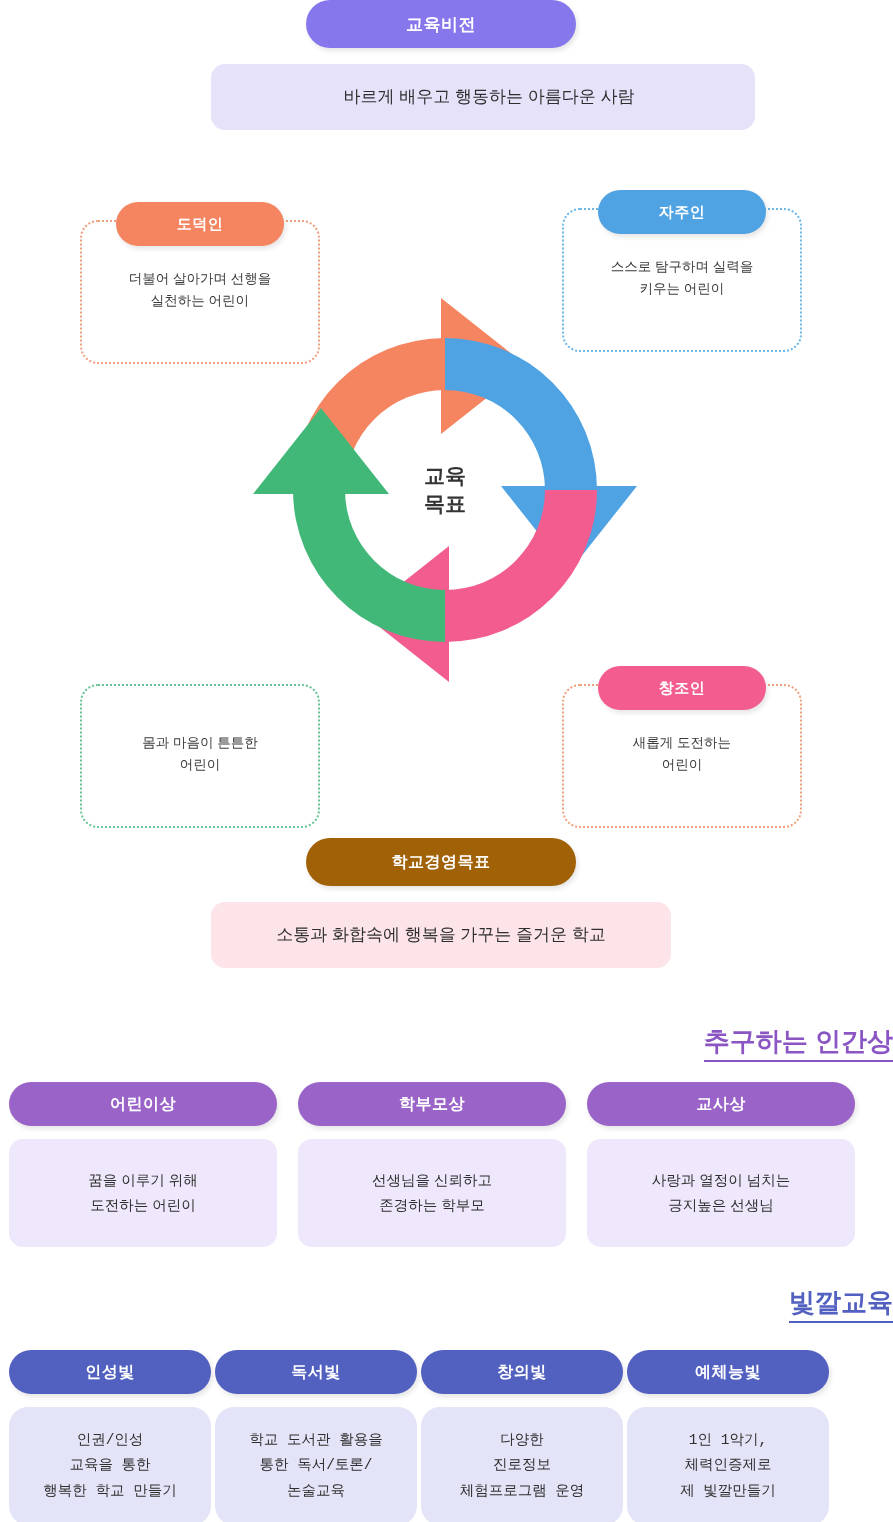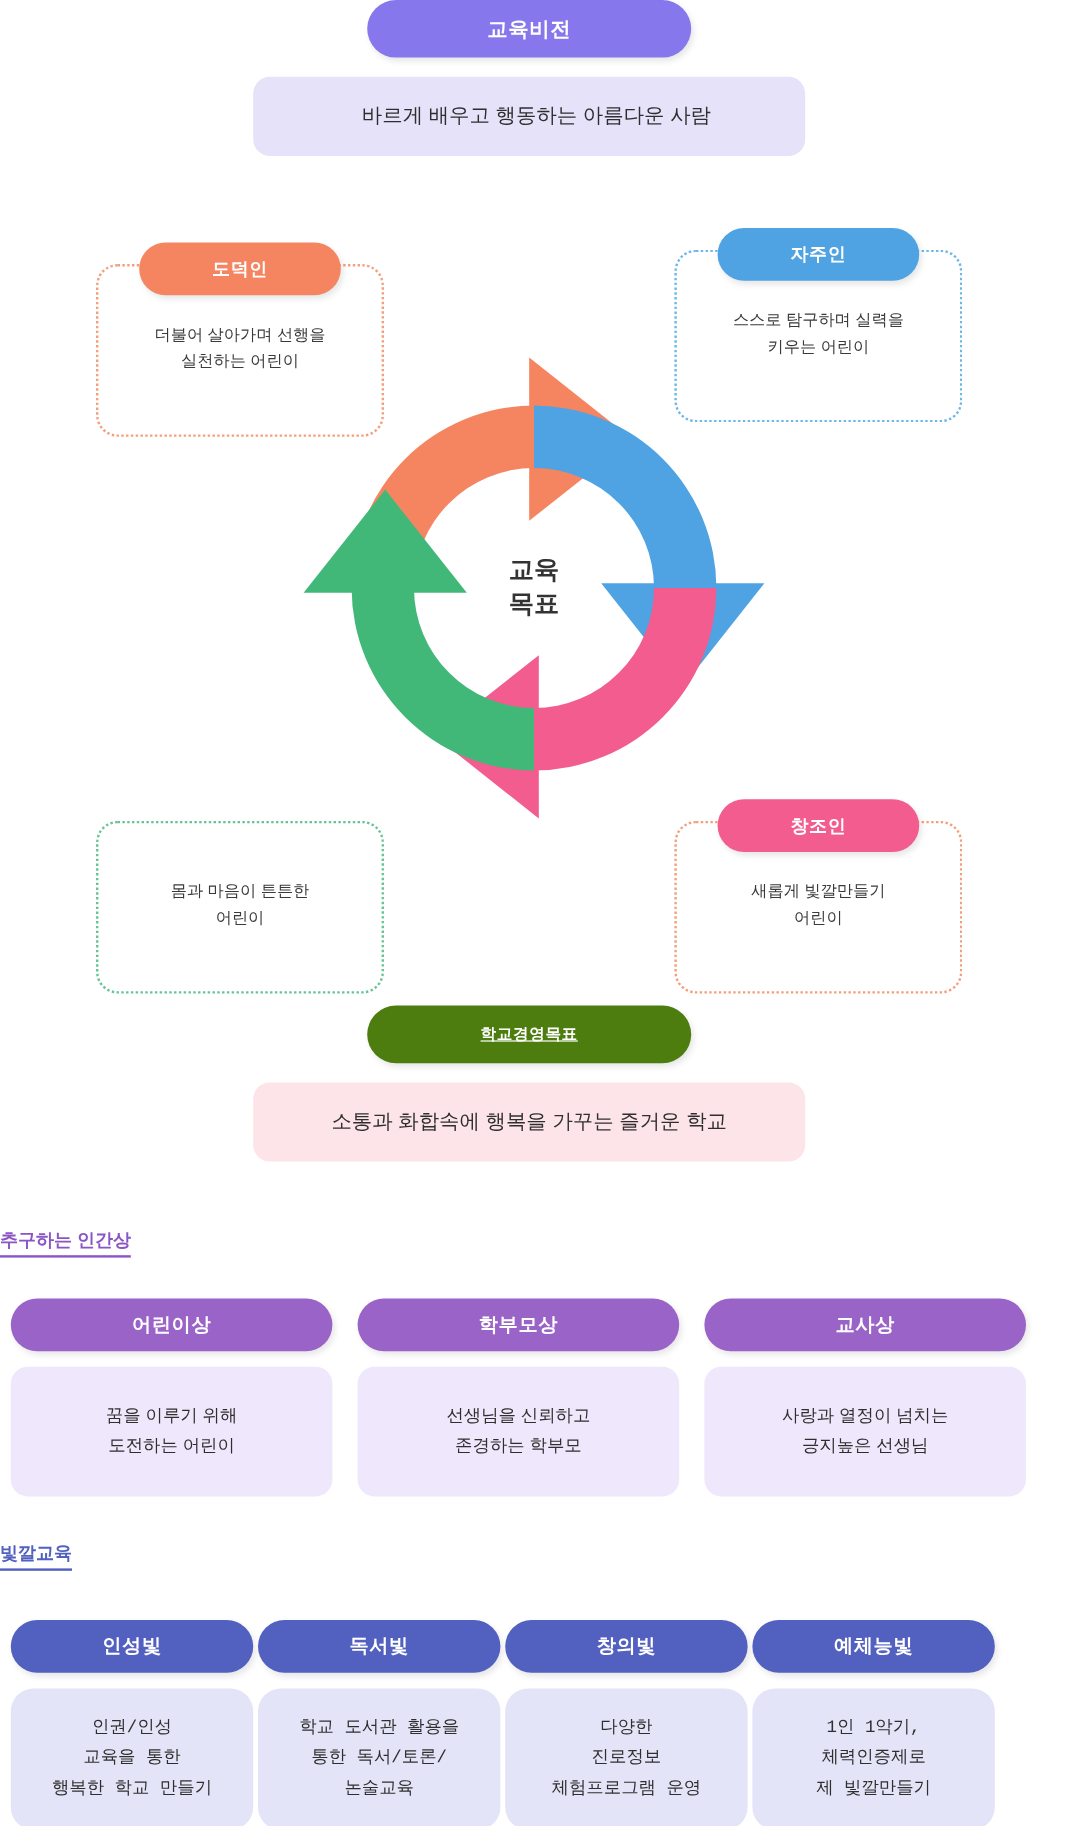--- a/index.html
+++ b/index.html
@@ -39,21 +39,21 @@
   #vision-pill {
     position: absolute;
     left: 306px; top: 0px;
     width: 270px; height: 48px;
     background: #8678ec;
     font-size: 17px;
   }
   #vision-panel {
     position: absolute;
     left: 211px; top: 64px;
-    width: 460px; height: 66px;
+    width: 544px; height: 66px;
     background: #e6e2fa;
     font-size: 17px;
     padding-left: 12px;
   }
 
   
   .quad-card {
     position: absolute;
     width: 240px; height: 144px;
     border-radius: 18px;
@@ -112,39 +112,38 @@
     font-weight: bold;
     color: #333333;
     line-height: 1.35;
   }
 
   
   #mgmt-pill {
     position: absolute;
     left: 306px; top: 838px;
     width: 270px; height: 48px;
-    background: #4d7c0f;
-    font-size: 13px;
-    text-decoration: underline;
+    background: #a16207;
+    font-size: 16px;
   }
   #mgmt-panel {
     position: absolute;
     left: 211px; top: 902px;
     width: 460px; height: 66px;
     background: #fce4e8;
     font-size: 17px;
     justify-content: center;
   }
 
   
   .section-title {
     position: absolute;
     left: 0; width: 100%;
-    text-align: left;
-    font-size: 15px;
+    text-align: right;
+    font-size: 26px;
     font-weight: bold;
   }
   .section-title span {
     border-bottom: 2px solid currentColor;
     padding-bottom: 4px;
   }
   #title-human { top: 1024px; color: #8b56c4; }
   #title-color { top: 1285px; color: #5260c0; }
 
   
@@ -213,21 +212,21 @@
     <div>몸과 마음이 튼튼한</div>
     <div>어린이</div>
   </div>
 </div>
 
 <div class="quad-card" id="card-create">
   <div class="pill quad-pill" id="pill-create">
     <span>창조인</span>
   </div>
   <div class="quad-body">
-    <div>새롭게 빛깔만들기</div>
+    <div>새롭게 도전하는</div>
     <div>어린이</div>
   </div>
 </div>
 
 <div id="cycle-wrap">
   <svg width="400" height="400" viewBox="0 0 400 400">
 
     <g>
       <path d="M 48 200
                A 152 152 0 0 1 200 48

